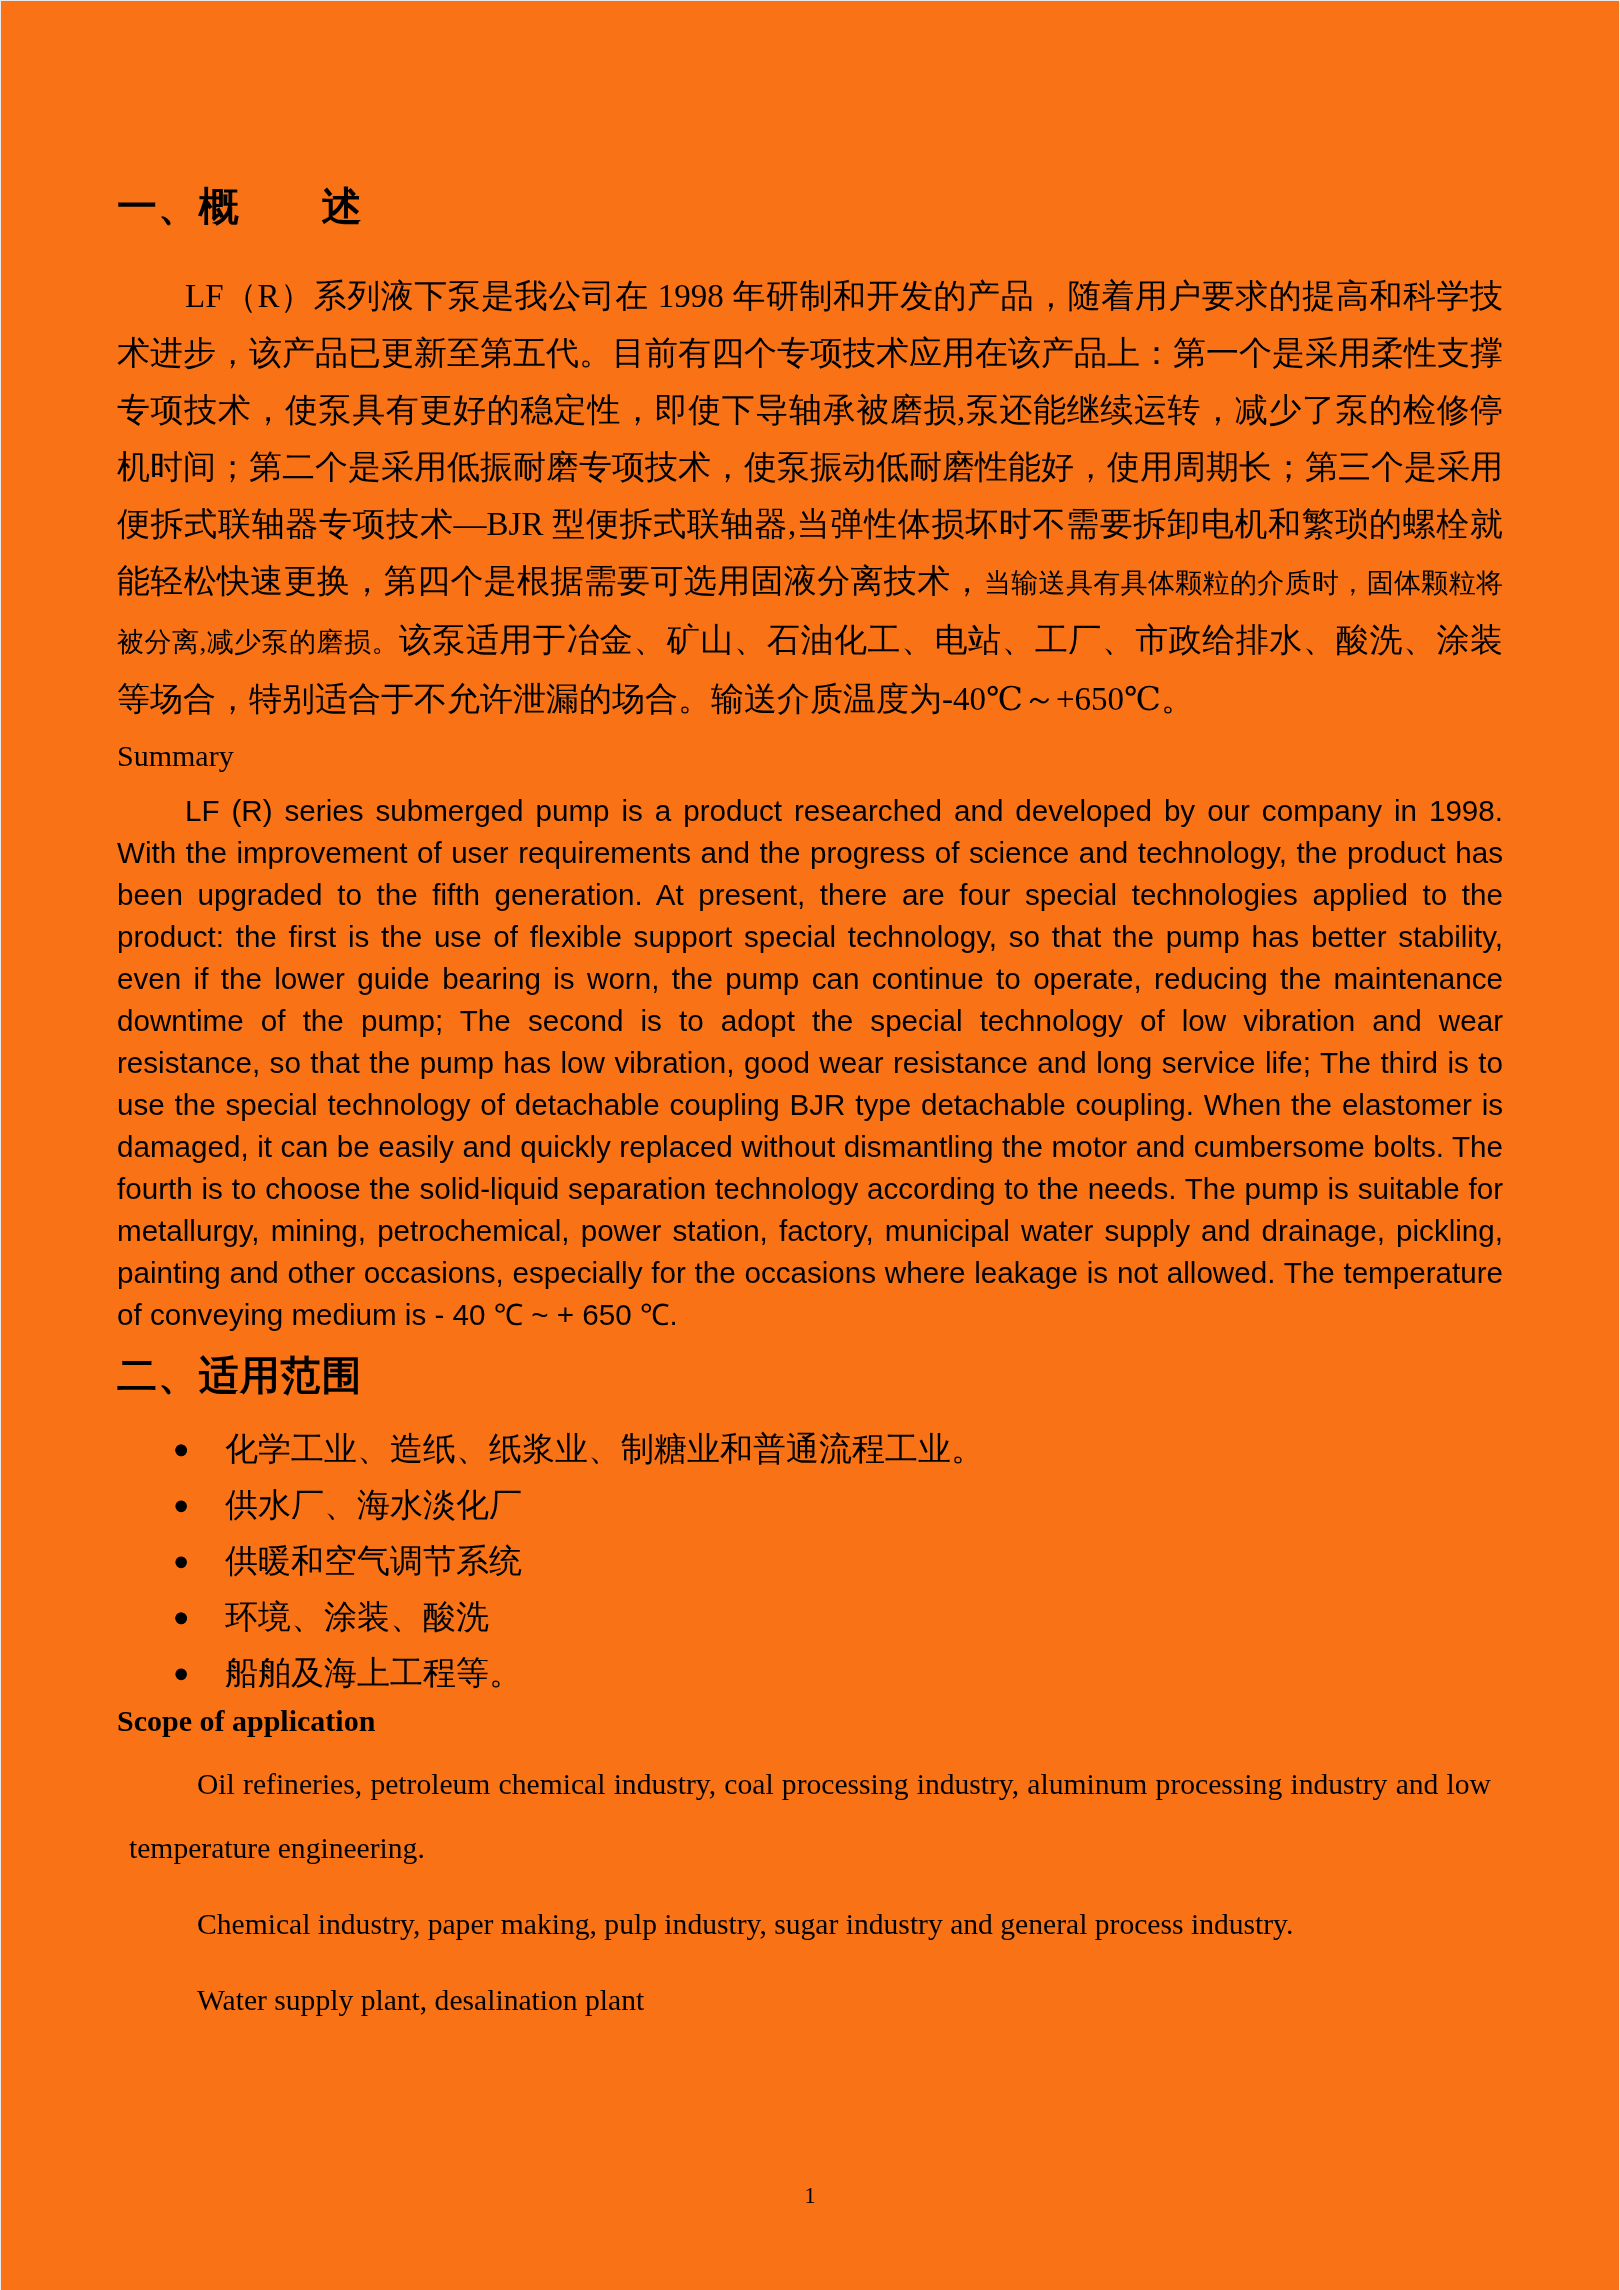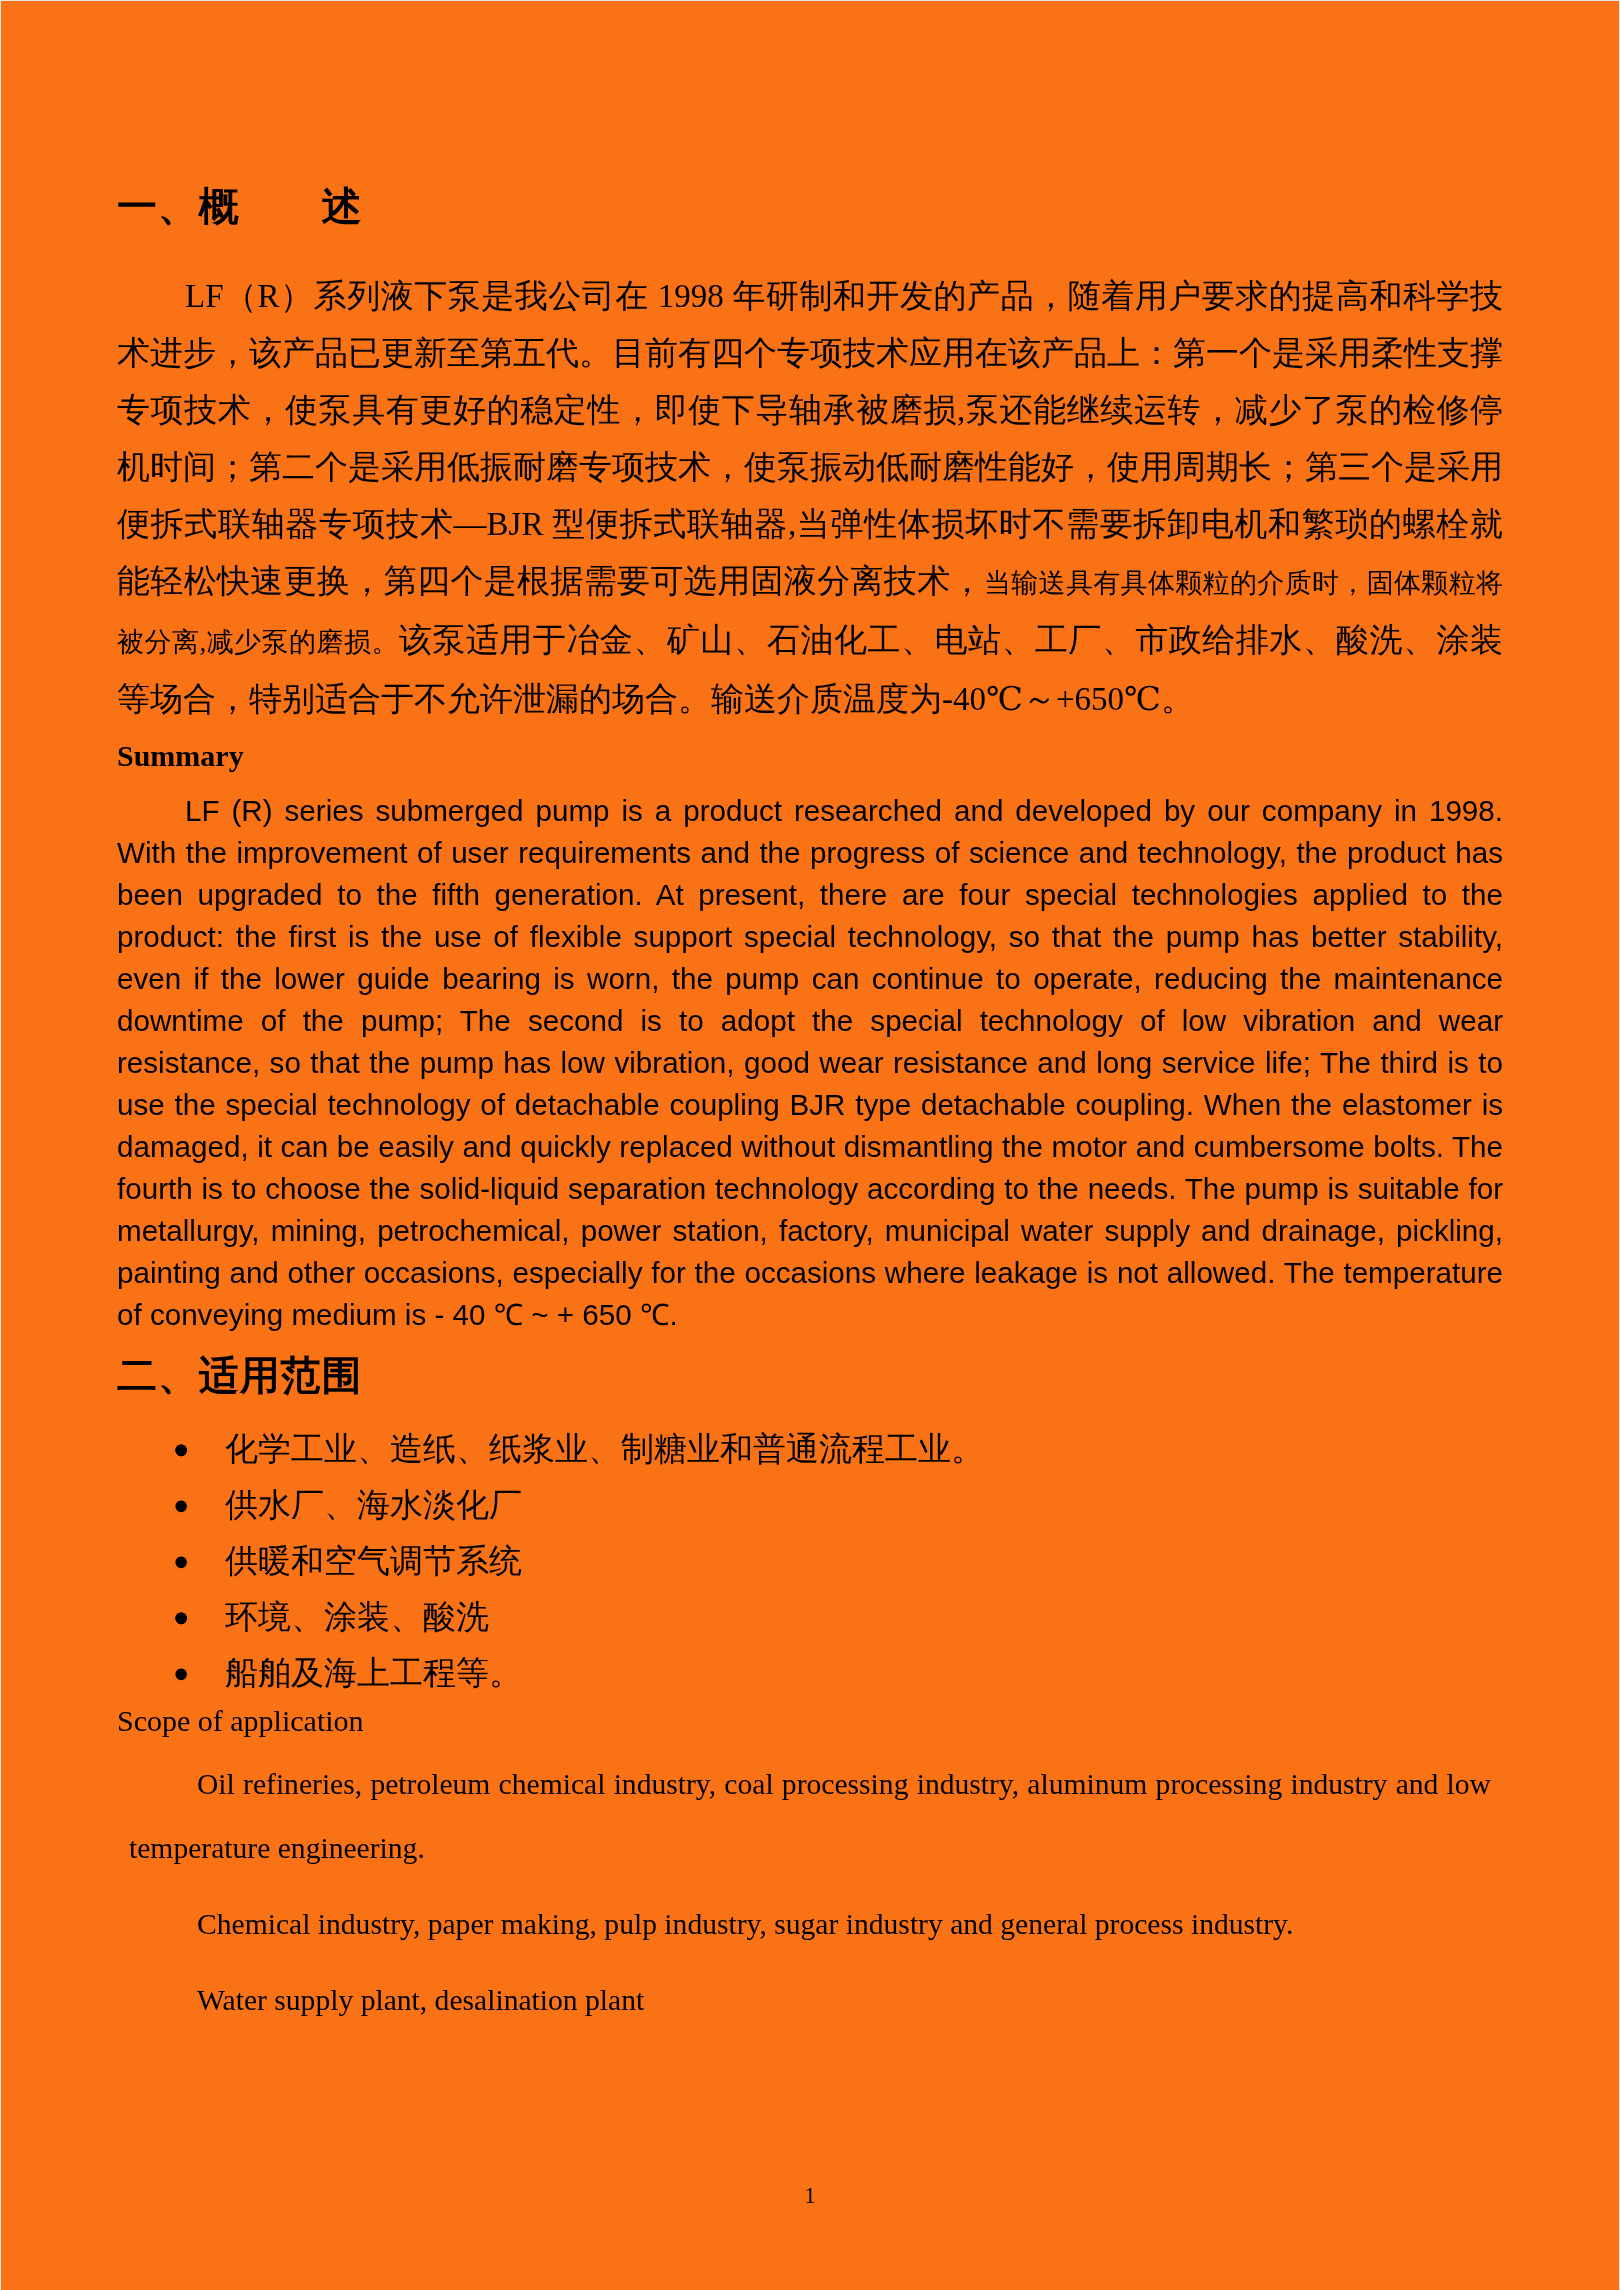--- a/index.html
+++ b/index.html
@@ -36,21 +36,20 @@
     text-indent: 68px;
   }
   p.zh-para .small-seg {
     font-size: 27px;
   }
   p.en-label {
     margin: 7.2px 0 0 0;
     font-family: "Liberation Serif", "DejaVu Serif", serif;
     font-size: 30px;
     line-height: 41px;
-    font-weight: bold;
   }
   p.en-summary {
     margin: 14.3px 0 0 0;
     font-family: Liberation Sans, sans-serif;
     font-size: 29.6px;
     line-height: 42px;
     text-align: justify;
     text-indent: 68px;
   }
   h1.zh-heading2 {
@@ -78,20 +77,21 @@
     left: 56px;
     top: 0;
     font-size: 27px;
     line-height: 56px;
   }
   p.scope-label {
     margin: 0;
     font-family: "Liberation Serif", "DejaVu Serif", serif;
     font-size: 30px;
     line-height: 39px;
+    font-weight: bold;
   }
   p.en-bottom {
     margin: 12px;
     font-family: "Liberation Serif", "DejaVu Serif", serif;
     font-size: 29.6px;
     line-height: 64px;
     text-indent: 68px;
   }
   p.en-bottom.justified {
     text-align: justify;

